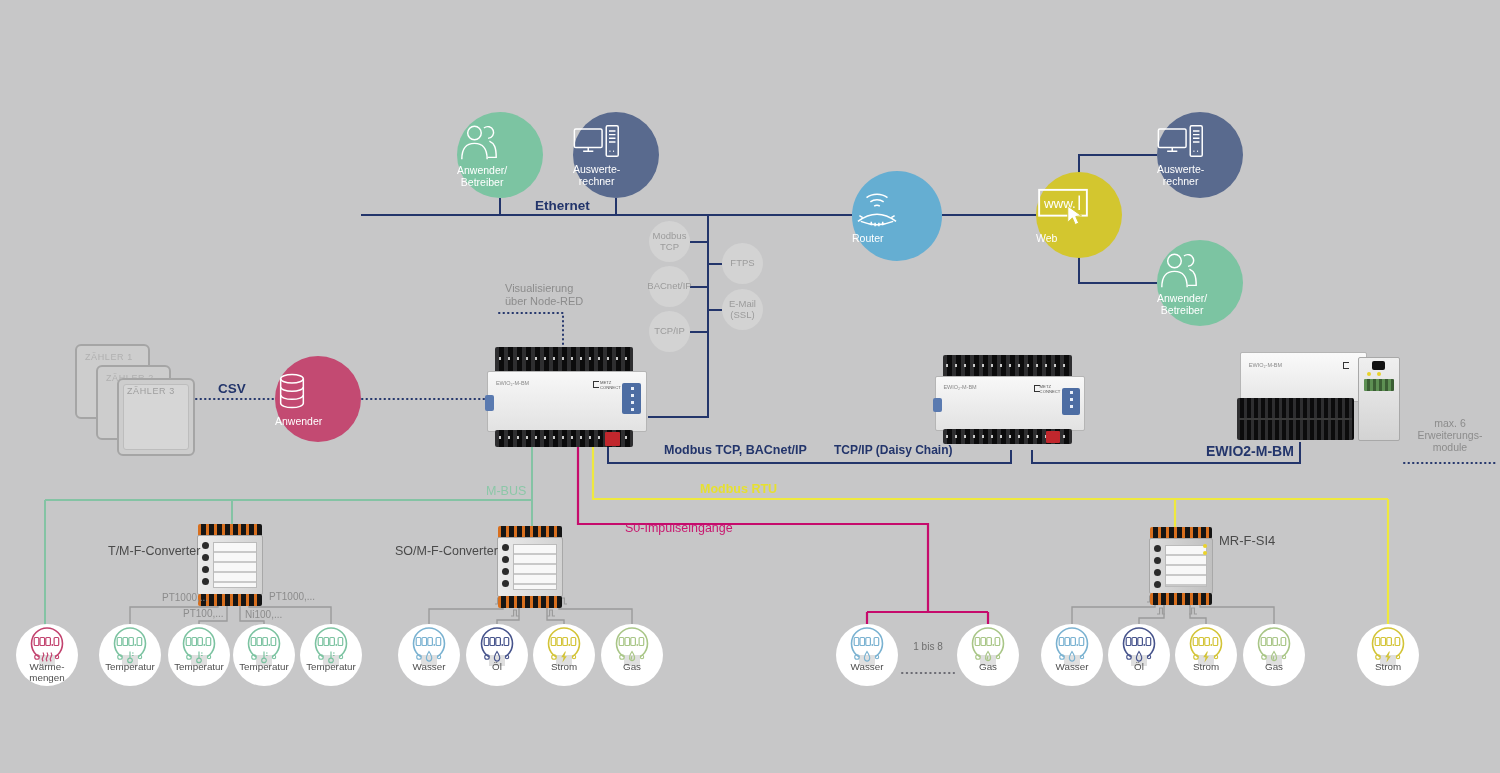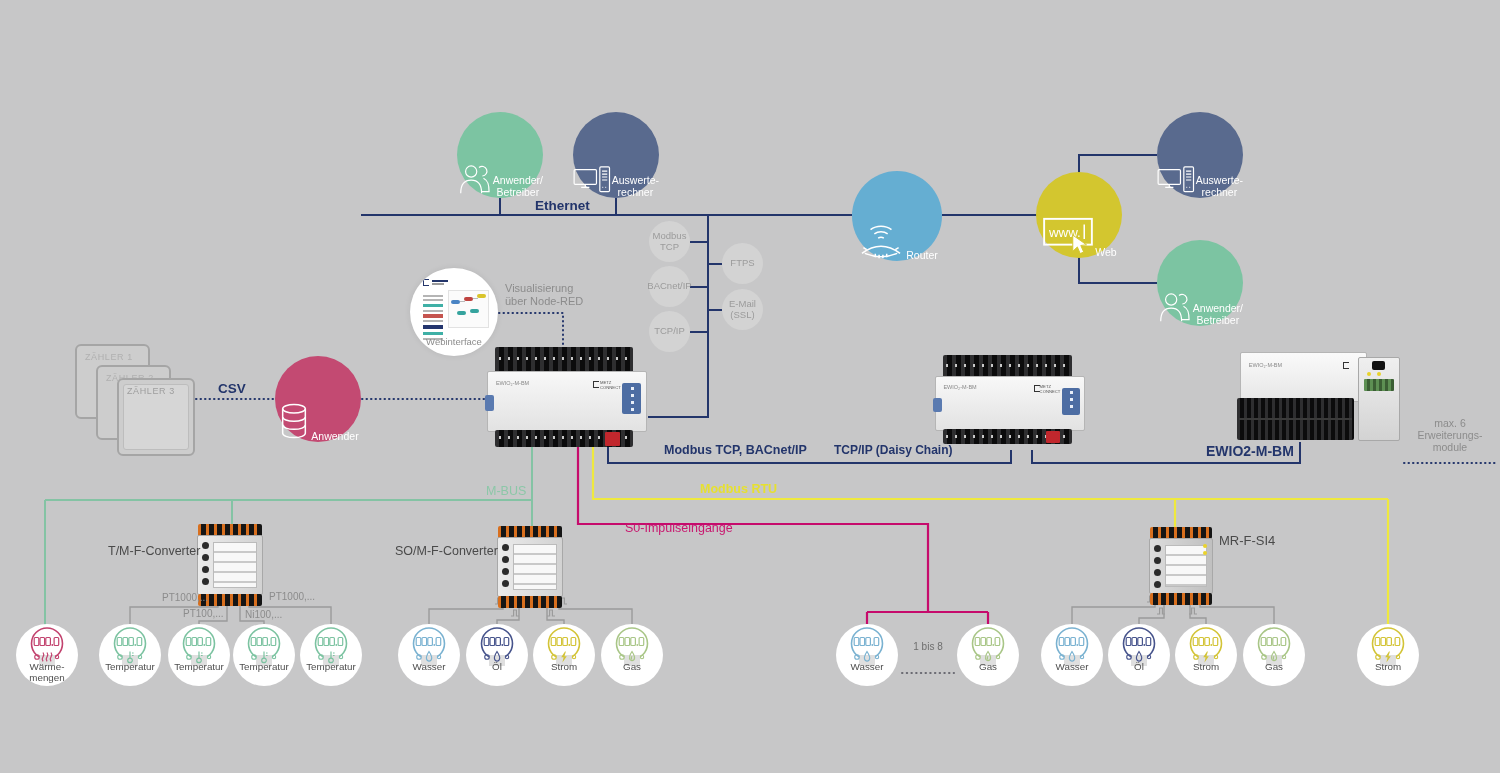--- a/index.html
+++ b/index.html
@@ -1,20 +1,20 @@
 <!DOCTYPE html>
 <html style="--navy: #23356b; --green: #7cc4a2; --slate: #596a8e; --blue: #65aed2; --yellow: #d3c62f; --pink_db: #c34a72; --line_green: #84c3a4; --line_yellow: #efe93e; --line_pink: #c60b6c; --line_gray: #9b9b9b;"><head>
 <meta charset="utf-8">
 <style>
   html,body{margin:0;padding:0;background:#9a9a9a;font-family:"Liberation Sans",sans-serif;}
   #stage{position:relative;width:1500px;height:773px;background:#c7c7c8;overflow:hidden;margin:0 auto;}
   #stage *{box-sizing:border-box;}
   svg.lines{position:absolute;left:0;top:0;z-index:1;}
   
-  .bignode{position:absolute;width:86px;height:86px;border-radius:50%;color:#fff;display:flex;align-items:flex-end;justify-content:center;z-index:3;}
+  .bignode{position:absolute;width:86px;height:86px;border-radius:50%;color:#fff;display:flex;flex-direction:column;align-items:flex-start;justify-content:center;z-index:3;}
   .bignode.green{background:var(--green);}
   .bignode.slate{background:var(--slate);}
   .bignode.blue{background:var(--blue);width:90px;height:90px;}
   .bignode.yellow{background:var(--yellow);}
   .bignode.pinkdb{background:var(--pink_db);}
   .bn-label{font-size:10.5px;line-height:12px;text-align:center;white-space:pre-line;margin-top:3px;}
   .bignode svg{display:block;}
   
   .proto{position:absolute;width:41px;height:41px;border-radius:50%;background:#d3d3d3;color:#9b9b9b;display:flex;align-items:center;justify-content:center;text-align:center;font-size:9.5px;line-height:10.5px;white-space:pre-line;z-index:3;}
   
@@ -274,47 +274,20 @@
   </div>
 
   <div class="proto" style="left:649px;top:221px;">Modbus
 TCP</div>
   <div class="proto" style="left:649px;top:266px;">BACnet/IP</div>
   <div class="proto" style="left:649px;top:311px;">TCP/IP</div>
   <div class="proto" style="left:722px;top:243px;">FTPS</div>
   <div class="proto" style="left:722px;top:289px;">E-Mail
 (SSL)</div>
 
-  <div class="wi">
-    <div class="wi-logo">
-        <i></i>
-        <b></b>
-      </div>
-    <div class="wi-side">
-      <i></i>
-        <i></i>
-        <i class="t"></i>
-        <i></i>
-        <i class="r"></i>
-        <i></i>
-        <i class="n"></i>
-        <i class="t"></i>
-        <i></i>
-    </div>
-    <div class="wi-main">
-      <i class="pb"></i>
-        <i class="pr"></i>
-        <i class="py"></i>
-        <i class="pt1"></i>
-        <i class="pt2"></i>
-        <i class="l1"></i>
-        <i class="l2"></i>
-    </div>
-    <div class="wi-label">Webinterface</div>
-  </div>
 
   <div class="zbox" style="left:75px;top:344px;">
       <span>ZÄHLER 1</span>
     </div>
   <div class="zbox" style="left:96px;top:365px;z-index:2;">
       <span>ZÄHLER 2</span>
     </div>
   <div class="zbox z3" style="left:117px;top:378px;z-index:3;">
       <span>ZÄHLER 3</span>
     </div>

